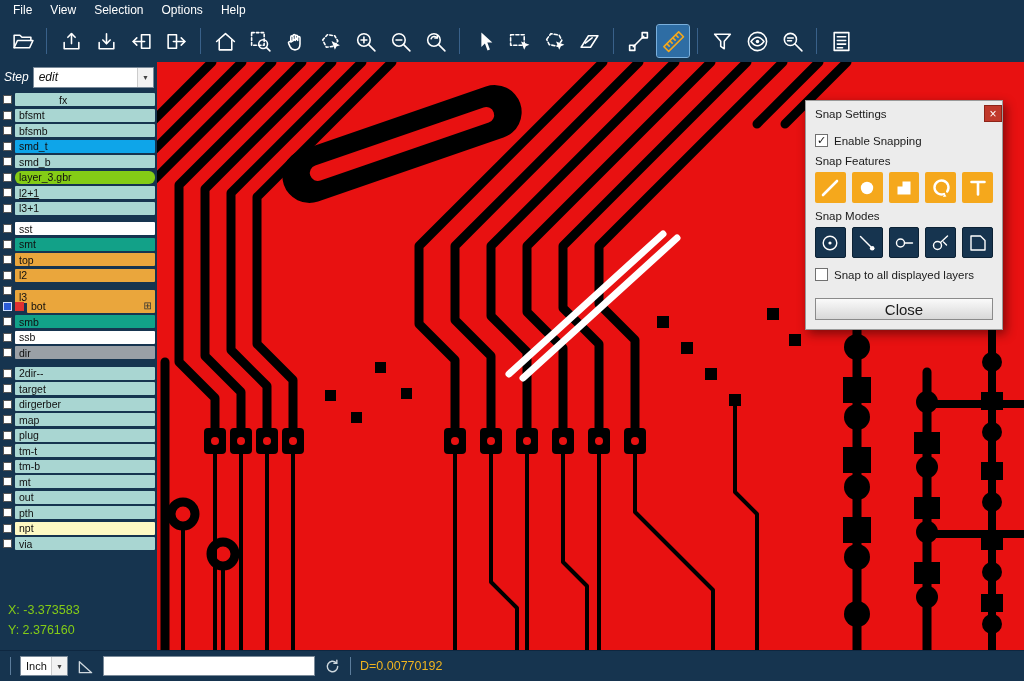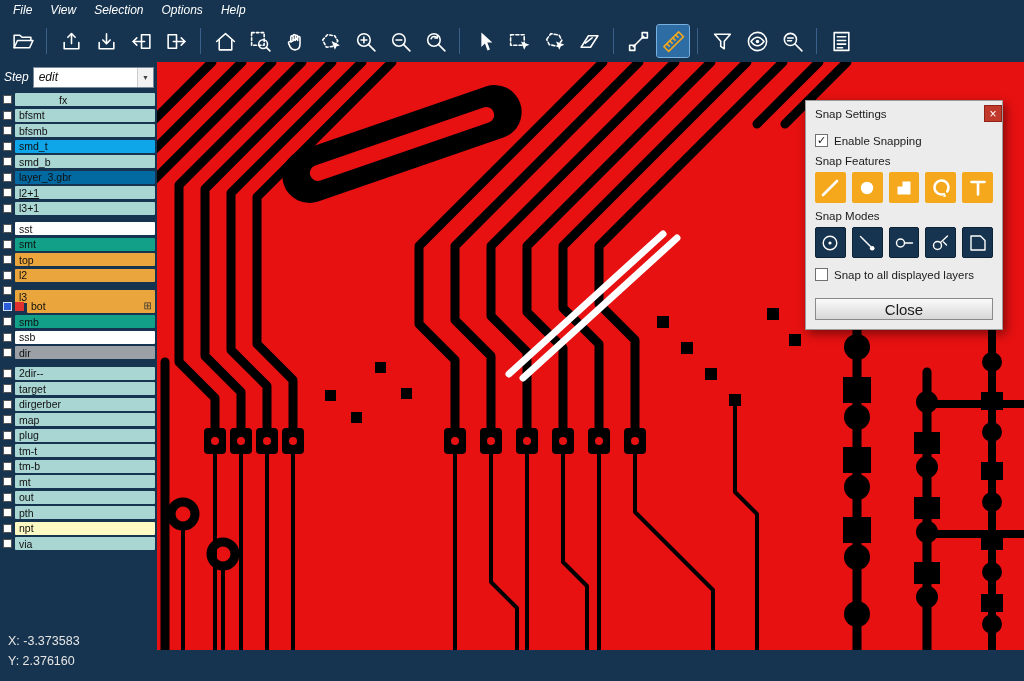--- a/index.html
+++ b/index.html
@@ -4,21 +4,21 @@
 <style>
   * { box-sizing: border-box; margin: 0; padding: 0; }
   html, body { width: 1024px; height: 681px; overflow: hidden;
     font-family: "Liberation Sans", sans-serif; }
   .app { width: 1024px; height: 681px; display: flex; flex-direction: column;
     background: var(--c-chrome, #16344f); }
 
   
   .menubar { height: 20px; display: flex; align-items: center; padding-left: 4px;
     color: #fff; font-size: 12px; }
-  .menu-item { padding: 2px 9px; cursor: default; font-style: italic; }
+  .menu-item { padding: 2px 9px; cursor: default; }
 
   
   .toolbar { height: 42px; display: flex; align-items: center; padding-left: 6px; gap: 3px; }
   .tbtn { width: 32px; height: 32px; display: flex; align-items: center; justify-content: center;
     color: #fff; border-radius: 2px; }
   .tbtn svg { width: 23px; height: 23px; overflow: visible; }
   .tbtn.active { background: #2e6da4; color: var(--c-orange, #f5a81c); outline: 1px solid #7ab0dd; }
   .tsep { width: 1px; height: 26px; background: #39618a; margin: 0 5px; }
 
   .main { flex: 1; display: flex; min-height: 0; }
@@ -33,21 +33,21 @@
     justify-content: center; color: #444; font-size: 7px; border-left: 1px solid #ccc; background: #f2f2f2; }
   .layer-list { flex: none; }
   .layer-row { height: 15.5px; display: flex; align-items: center; padding-left: 3px; }
   .cb { width: 9px; height: 9px; background: #fff; border: 1px solid #555; margin-right: 3px; flex: none; }
   .cb.checked-blue { background: #2b5cd9; border-color: #cfe0ff; }
   .sel-ind { width: 9px; height: 9px; background: #e03131; margin-right: 3px; flex: none; }
   .layer-label { flex: 1; height: 13px; font-size: 10.5px; padding-left: 4px; color: #101010;
     display: flex; align-items: center; border-radius: 1px; margin-right: 2px; }
   .layer-gap { height: 5px; }
   .grid-glyph { margin-left: auto; margin-right: 3px; font-size: 10px; color: #333; line-height: 1; }
-  .coords { margin-top: auto; padding: 6px 8px 10px; color: #e5e5e5; font-size: 12.5px; line-height: 1.55; }
+  .coords { margin-top: auto; padding: 6px 8px 10px; color: #84cc16; font-size: 12.5px; line-height: 1.55; }
 
   
   .canvas { flex: 1; position: relative; overflow: hidden; }
   svg.pcb { position: absolute; left: 0; top: 0; display: block; }
   .pcb-bg { fill: var(--c-red, #e81111); }
   .red-fill { fill: var(--c-red, #e81111); }
 
   
   .dialog { position: absolute; left: 648px; top: 38px; width: 198px;
     background: var(--c-dialog, #ececec); border: 1px solid #9a9a9a;
@@ -274,21 +274,21 @@
           <div class="layer-row">
             <span class="cb"></span>
             <div class="layer-label" style="background: #0ea5e9;">smd_t</div>
           </div>
           <div class="layer-row">
             <span class="cb"></span>
             <div class="layer-label" style="background: rgb(169, 214, 210);">smd_b</div>
           </div>
           <div class="layer-row">
             <span class="cb"></span>
-            <div class="layer-label" style="background: #0369a1;">layer_3.gbr</div>
+            <div class="layer-label" style="background: #84cc16; border-radius: 6px;">layer_3.gbr</div>
           </div>
           <div class="layer-row">
             <span class="cb"></span>
             <div class="layer-label" style="background: rgb(169, 214, 210); text-decoration: underline;">l2+1</div>
           </div>
           <div class="layer-row">
             <span class="cb"></span>
             <div class="layer-label" style="background: rgb(169, 214, 210);">l3+1</div>
           </div>
           <div class="layer-gap"></div>
@@ -574,13 +574,34 @@
           <div class="chk-row" style="margin-top:10px;">
             <span class="chk"></span>
             <span>Snap to all displayed layers</span>
           </div>
           <div class="dlg-close-btn">Close</div>
         </div>
       </div>
     </div>
   </div>
 
+  <div class="statusbar">
+    <span class="sb-div"></span>
+    <div class="unit-select">
+      <span>Inch</span>
+      <span class="caret">▼</span>
+    </div>
+    <span class="sb-icon">
+      <svg viewBox="0 0 18 18" fill="none" stroke="currentColor" stroke-width="1.4" stroke-linejoin="round">
+        <path d="M2.5 15.5h13L2.5 4z"></path>
+      </svg>
+    </span>
+    <input class="sb-input" value="" style="">
+    <span class="sb-icon">
+      <svg viewBox="0 0 18 18" fill="none" stroke="currentColor" stroke-width="1.5" stroke-linecap="round">
+        <path d="M14.5 9a5.5 5.5 0 1 1-1.6-3.9"></path>
+          <path d="M13.6 2.4v3.1h-3.1"></path>
+      </svg>
+    </span>
+    <span class="sb-div"></span>
+    <span class="distance">D=0.00770192</span>
+  </div>
 </div>
 
 </body></html>

